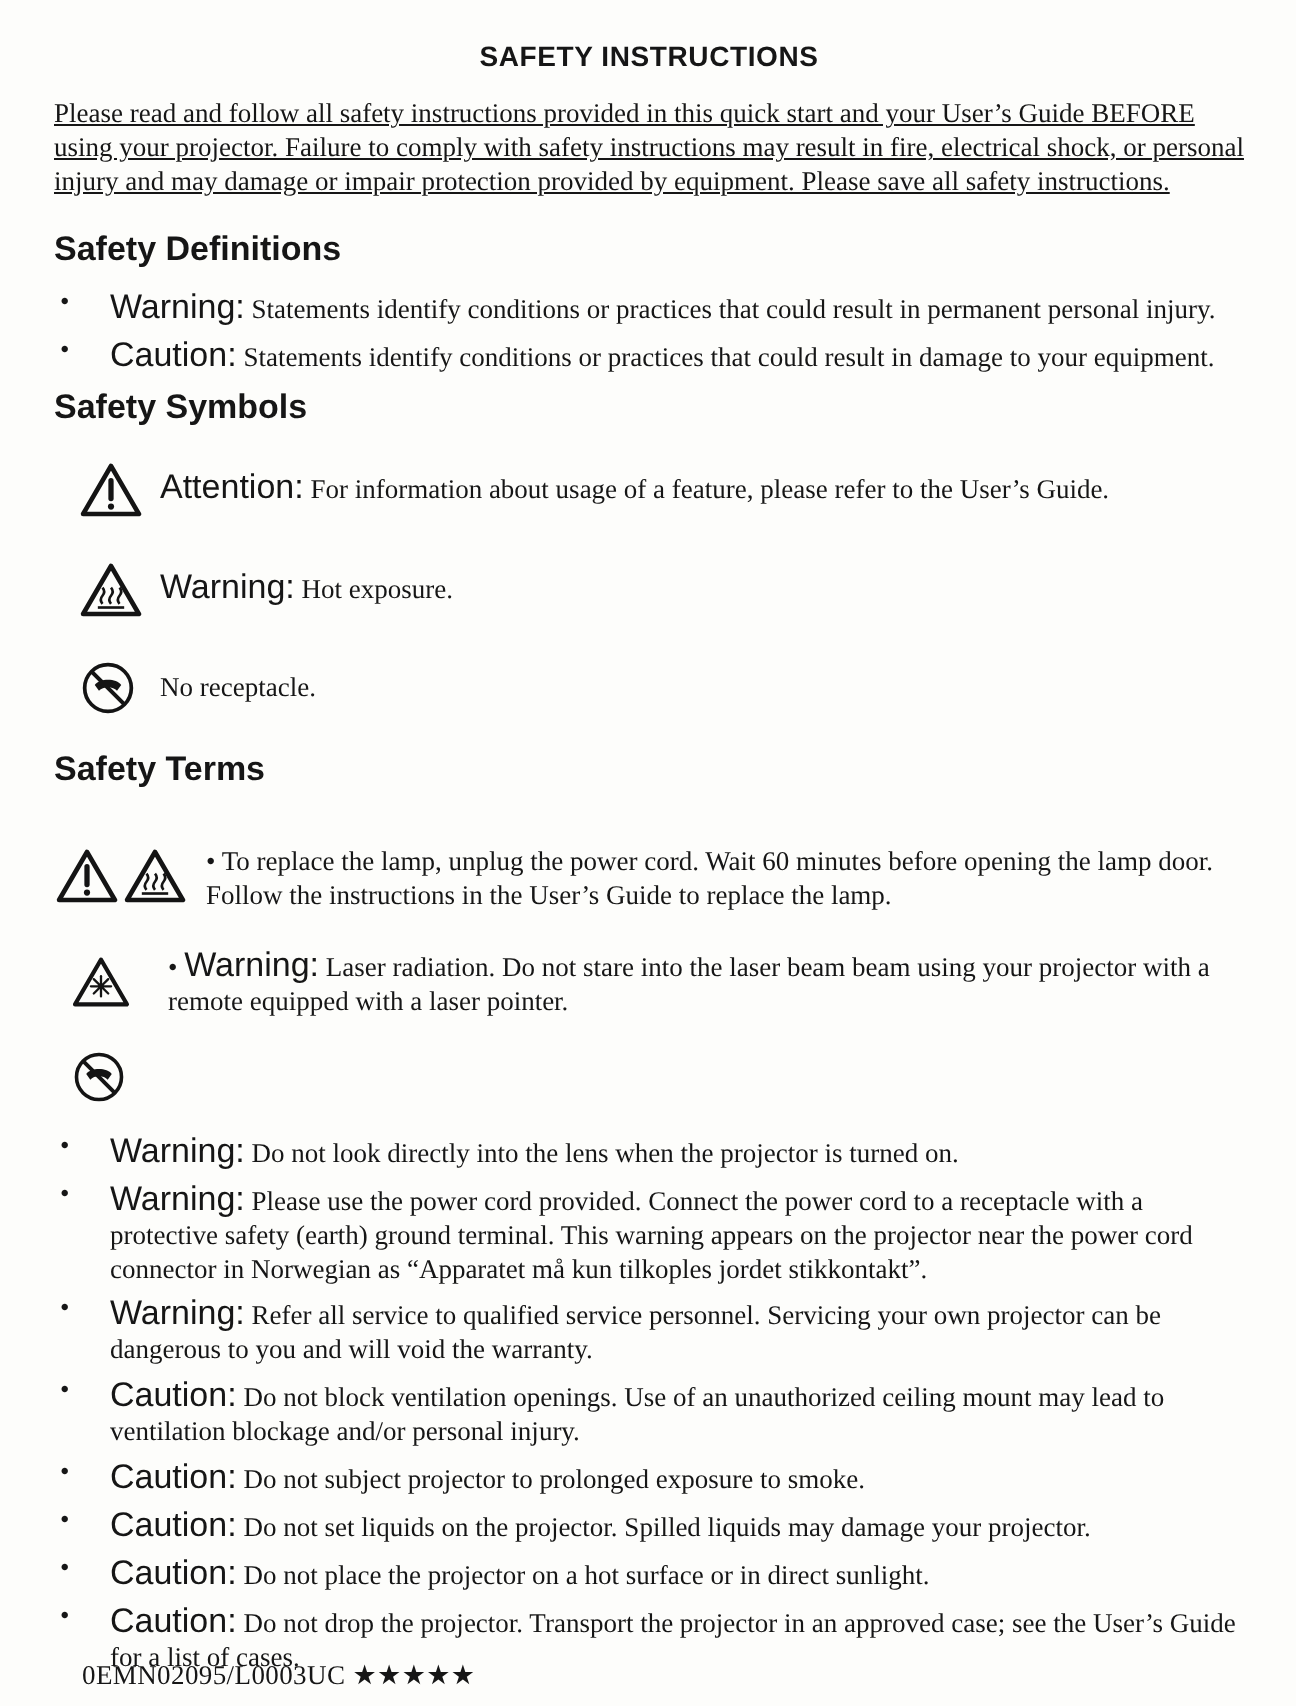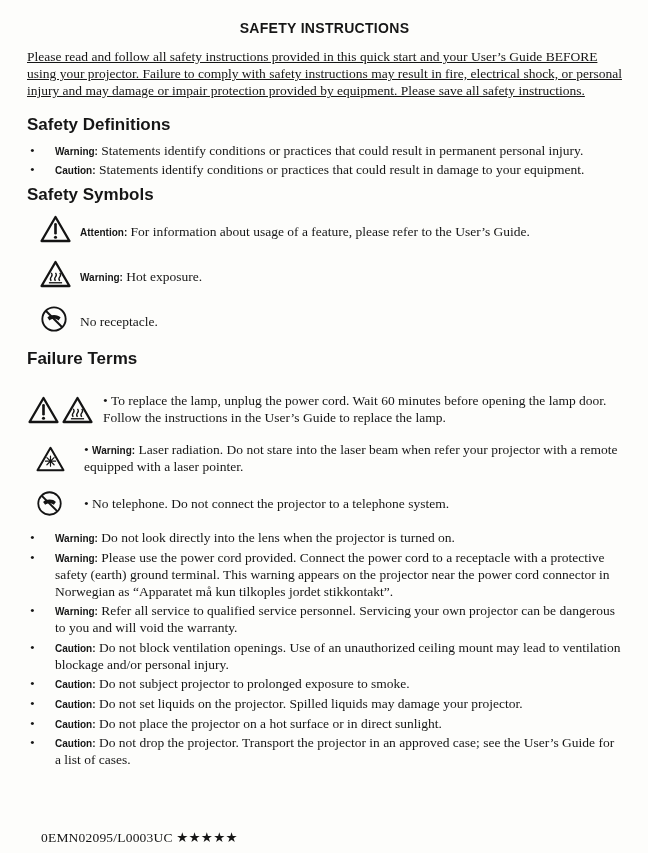--- a/index.html
+++ b/index.html
@@ -28,29 +28,29 @@
   .section-heading {
     font-family: "Liberation Sans", sans-serif;
     font-size: 17px;
     font-weight: 700;
   }
   .sec-definitions .section-heading { margin: 4px 0 8px 0; }
   .sec-symbols .section-heading { margin: 5px 0 9px 0; }
   .sec-terms .section-heading { margin: 6px 0 24px 0; }
   .term {
     font-family: "Liberation Sans", sans-serif;
-    font-size: 10px;
-    font-weight: 700;
+    font-size: 17px;
+    font-weight: 400;
   }
   
   .bullet-row { display: flex; margin: 0 0 3px 0; }
   .bullet-row .marker { flex: 0 0 28px; padding-left: 3px; }
   .bullet-row .btext { flex: 1; }
   
-  .symbol-row { display: flex; align-items: center; margin: 4px 0 11px 0; }
+  .symbol-row { display: flex; align-items: flex-start; margin: 16px 0 11px 0; }
   .symbol-row .sym-icon { flex: 0 0 53px; padding-left: 13px; padding-top: 1px; }
   .symbol-row .sym-text { flex: 1; padding-top: 3px; }
   .symbol-row.tall { min-height: 33px; }
   
   .term-row { display: flex; align-items: center; }
   .term-row.r1 { margin: 0 0 15px 0; }
   .term-row.r2 { margin: 0 0 15px 0; }
   .term-row.r3 { margin: 0 0 12px 0; }
   .term-icons { flex: 0 0 76px; display: flex; gap: 3px; align-items: center; padding-left: 1px; }
   .term-icons.single { flex: 0 0 57px; padding-left: 9px; }
@@ -172,21 +172,21 @@
           </svg>
       </span>
       <div class="sym-text">
         <span class="term"></span>
         <span>No receptacle.</span>
       </div>
     </div>
   </div>
 
   <div class="sec-terms">
-    <div class="section-heading">Failure Terms</div>
+    <div class="section-heading">Safety Terms</div>
 
     <div class="term-row r1">
       <div class="term-icons">
         <svg class="icon" width="31" height="28">
             <use href="#icon-attention"></use>
           </svg>
         <svg class="icon" width="31" height="28">
             <use href="#icon-hot"></use>
           </svg>
       </div>
@@ -199,35 +199,30 @@
 
     <div class="term-row r2">
       <div class="term-icons single">
         <svg class="icon" width="29" height="26">
             <use href="#icon-laser-tri"></use>
           </svg>
       </div>
       <div class="term-text">
         <span>•</span>
         <span class="term">Warning:</span>
-        <span>Laser radiation. Do not stare into the laser beam when refer your projector with a remote equipped with a laser pointer.</span>
+        <span>Laser radiation. Do not stare into the laser beam beam using your projector with a remote equipped with a laser pointer.</span>
       </div>
     </div>
 
     <div class="term-row r3">
       <div class="term-icons single">
         <svg class="icon" width="27" height="27">
             <use href="#icon-nophone"></use>
           </svg>
       </div>
-      <div class="term-text">
-        <span>•</span>
-        <span class="term"></span>
-        <span>No telephone. Do not connect the projector to a telephone system.</span>
-      </div>
     </div>
   </div>
 
   <div class="notices">
 
     <div class="bullet-row">
       <span class="marker">•</span>
       <div class="btext">
         <span class="term">Warning:</span>
         <span>Do not look directly into the lens when the projector is turned on.</span>

